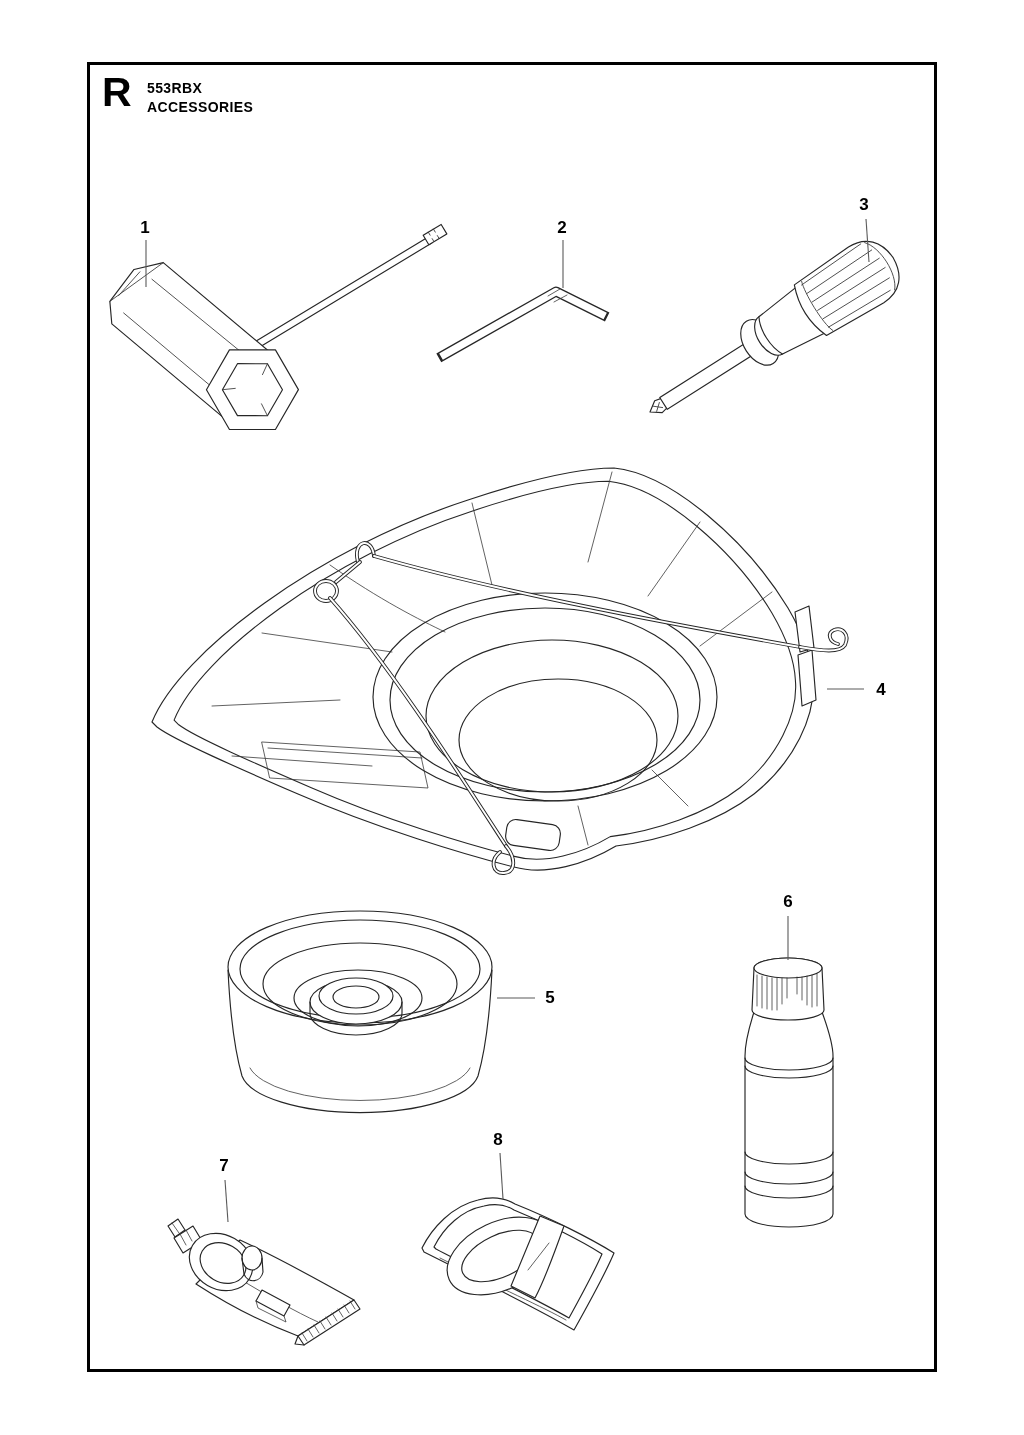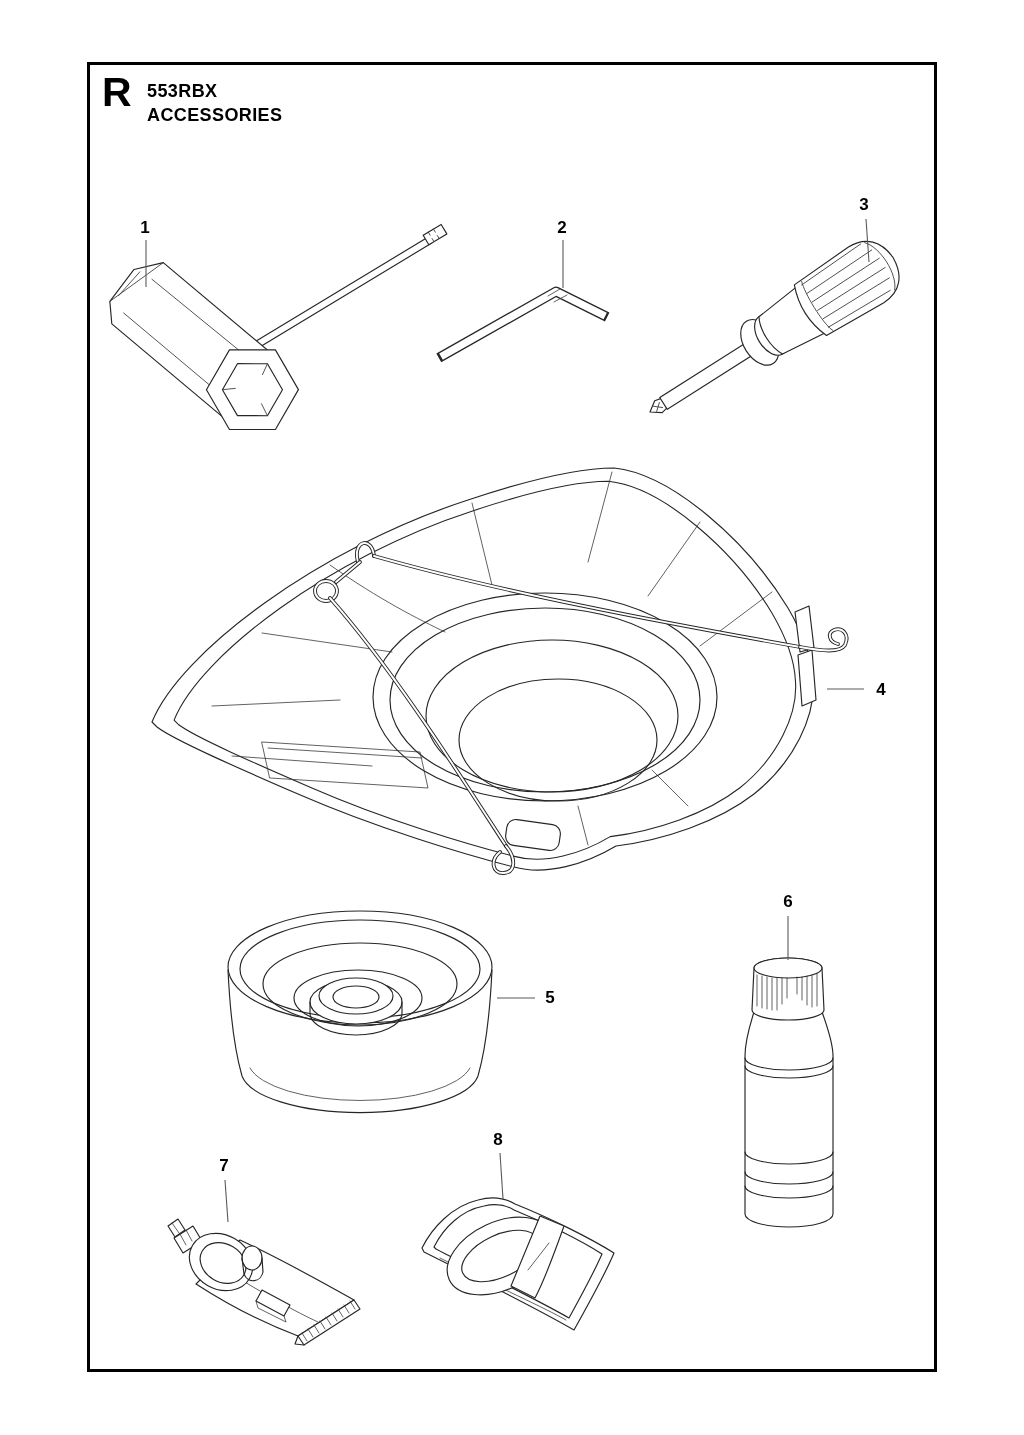--- a/index.html
+++ b/index.html
@@ -1,21 +1,21 @@
 <!DOCTYPE html>
 <html><head>
 <meta charset="utf-8">
 <style>
   html,body{margin:0;padding:0;background:#fff;}
   .page{position:relative;width:1024px;height:1435px;background:#fff;
         font-family:"Liberation Sans", sans-serif;color:#000;overflow:hidden;}
   .frame{position:absolute;left:87px;top:62px;width:850px;height:1310px;
          border:3px solid #000;box-sizing:border-box;background:#fff;}
   .hdr-letter{position:absolute;left:102px;top:72px;font-size:41px;font-weight:bold;line-height:1;}
-  .hdr-block{position:absolute;left:147px;top:79px;font-size:18px;font-weight:bold;
+  .hdr-block{position:absolute;left:147px;top:79px;font-size:14px;font-weight:bold;
              line-height:1.35;letter-spacing:.4px;}
   .art{position:absolute;left:0;top:0;width:1024px;height:1435px;}
   .callout{position:absolute;transform:translate(-50%,-50%);font-size:17px;font-weight:bold;line-height:1;}
   svg .ln{stroke:#262626;stroke-width:1.15;fill:none;stroke-linecap:round;stroke-linejoin:round;}
   svg .lnw{stroke:#262626;stroke-width:1.15;fill:#fff;stroke-linecap:round;stroke-linejoin:round;}
   svg .thin{stroke:#3a3a3a;stroke-width:.8;fill:none;stroke-linecap:round;}
   svg .wireB{stroke:#262626;stroke-width:3.8;fill:none;stroke-linecap:round;stroke-linejoin:round;}
   svg .wireW{stroke:#ffffff;stroke-width:1.9;fill:none;stroke-linecap:round;stroke-linejoin:round;}
   svg .leader{stroke:#5a5a5a;stroke-width:1.1;fill:none;}
 </style>

